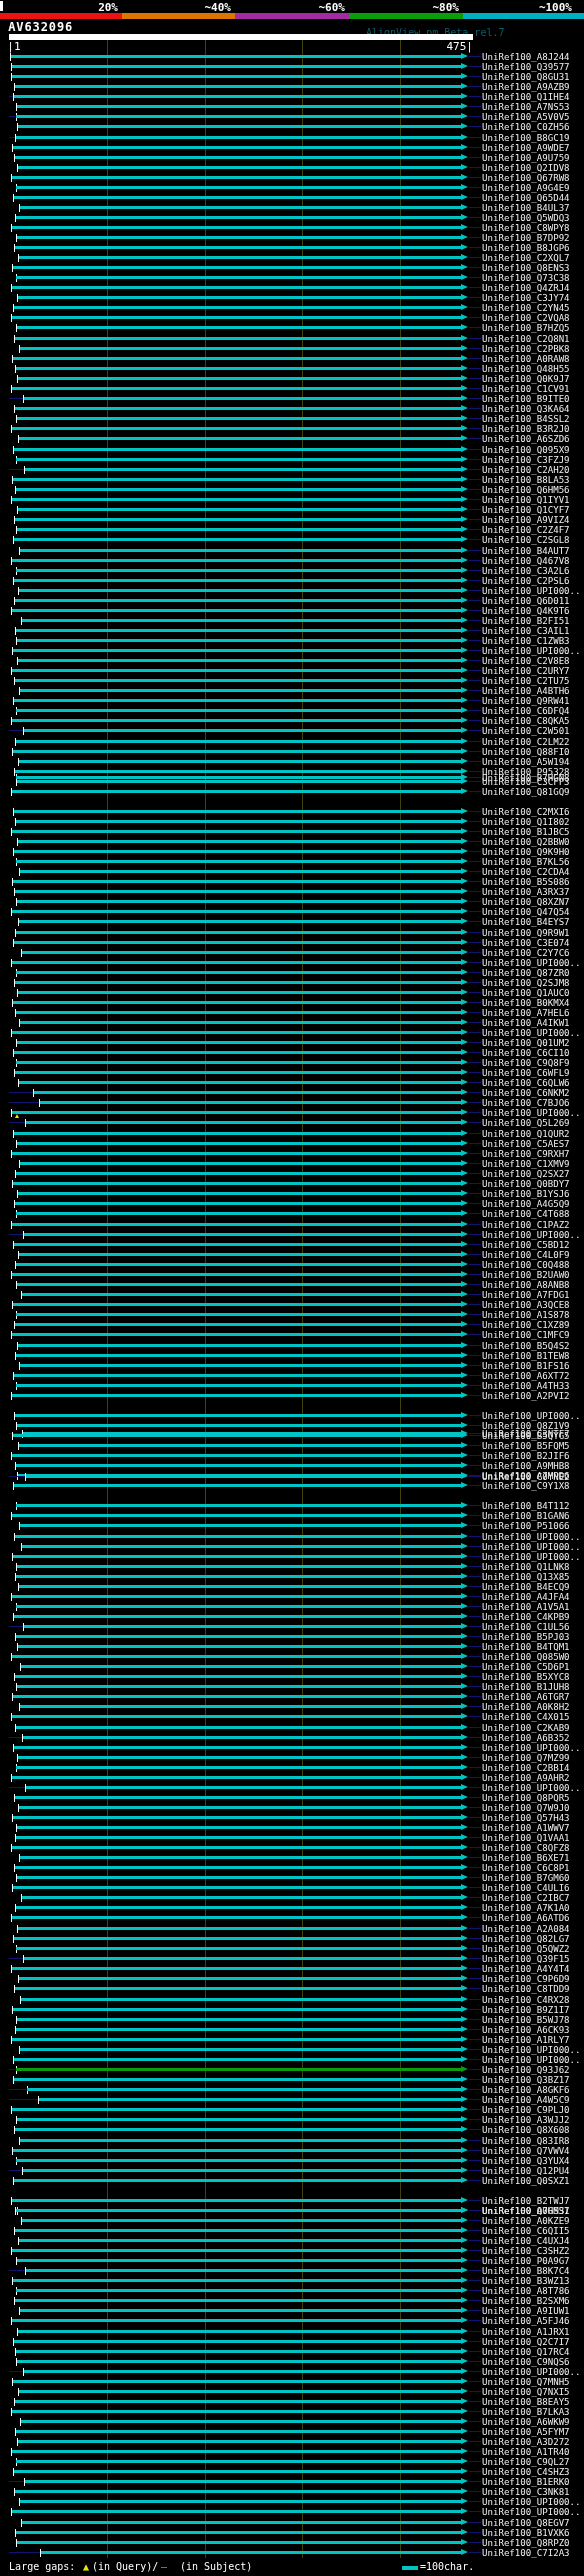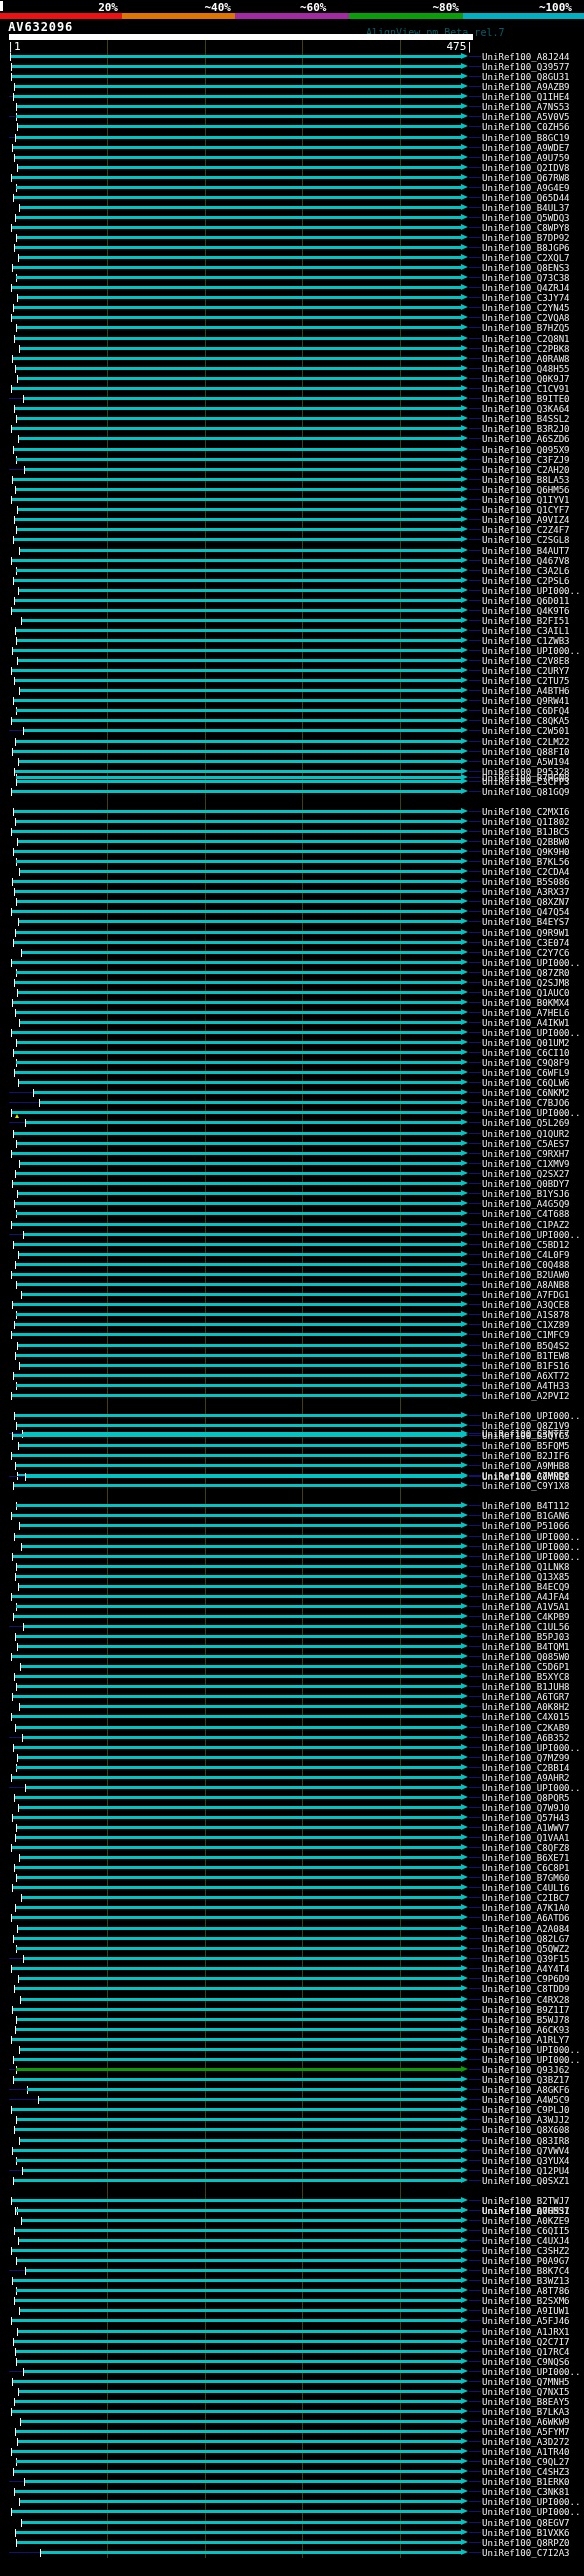--- a/index.html
+++ b/index.html
@@ -28,21 +28,21 @@
 </style>
 </head>
 <body>
 
 <div id="screen">
   <div id="stray-mark"></div>
 
   <div id="scale-labels">
       <div class="scale-label" style="left: 58px; width: 60px; text-align: right;">20%</div>
       <div class="scale-label" style="left: 171px; width: 60px; text-align: right;">~40%</div>
-      <div class="scale-label" style="left: 300px; width: 60px; ">~60%</div>
+      <div class="scale-label" style="left: 285px; width: 60px; text-align: right;">~60%</div>
       <div class="scale-label" style="left: 399px; width: 60px; text-align: right;">~80%</div>
       <div class="scale-label" style="left: 512px; width: 60px; text-align: right;">~100%</div>
     </div>
   <div id="scale-bar">
       <div class="seg" style="left: 0px; width: 122px; background: rgb(238, 17, 17);"></div>
       <div class="seg" style="left: 122px; width: 113px; background: rgb(221, 117, 0);"></div>
       <div class="seg" style="left: 235px; width: 114px; background: rgb(162, 43, 162);"></div>
       <div class="seg" style="left: 349px; width: 114px; background: rgb(10, 158, 10);"></div>
       <div class="seg" style="left: 463px; width: 122px; background: rgb(0, 175, 192);"></div>
     </div>
@@ -1826,14 +1826,23 @@
       <div class="hit-row" style="top: 2548px;">
         <div class="leader" style="left: 9.1px; width: 31px; top: 3.7px;"></div>
         <div class="tick" style="left: 40px; top: 0.9px;"></div>
         <div class="bar" title="UniRef100_C7I2A3" style="left: 41px; width: 420px; top: 2.7px; background: rgb(0, 196, 196);"></div>
         <div class="arrow" style="left: 461px; top: 0.9px; border-left: 7.3px solid rgb(0, 196, 196);"></div>
         <div class="conn" style="left: 469px; width: 12px; top: 3.7px;"></div>
         <div class="hit-label">UniRef100_C7I2A3</div>
       </div>
     </div>
 
+  <div id="footer">
+    <span class="t" style="left:9.1px">Large gaps: </span>
+    <span class="t" style="left:83px;color:#E8E800">▲</span>
+    <span class="t" style="left:92px">(in Query)/</span>
+    <span class="t" style="left:161px;color:#35B7E8">—</span>
+    <span class="t" style="left:174px"> (in Subject)</span>
+    <span id="legend-bar"></span>
+    <span class="t" style="left:420px">=100char.</span>
+  </div>
 </div>
 
 
 </body></html>

